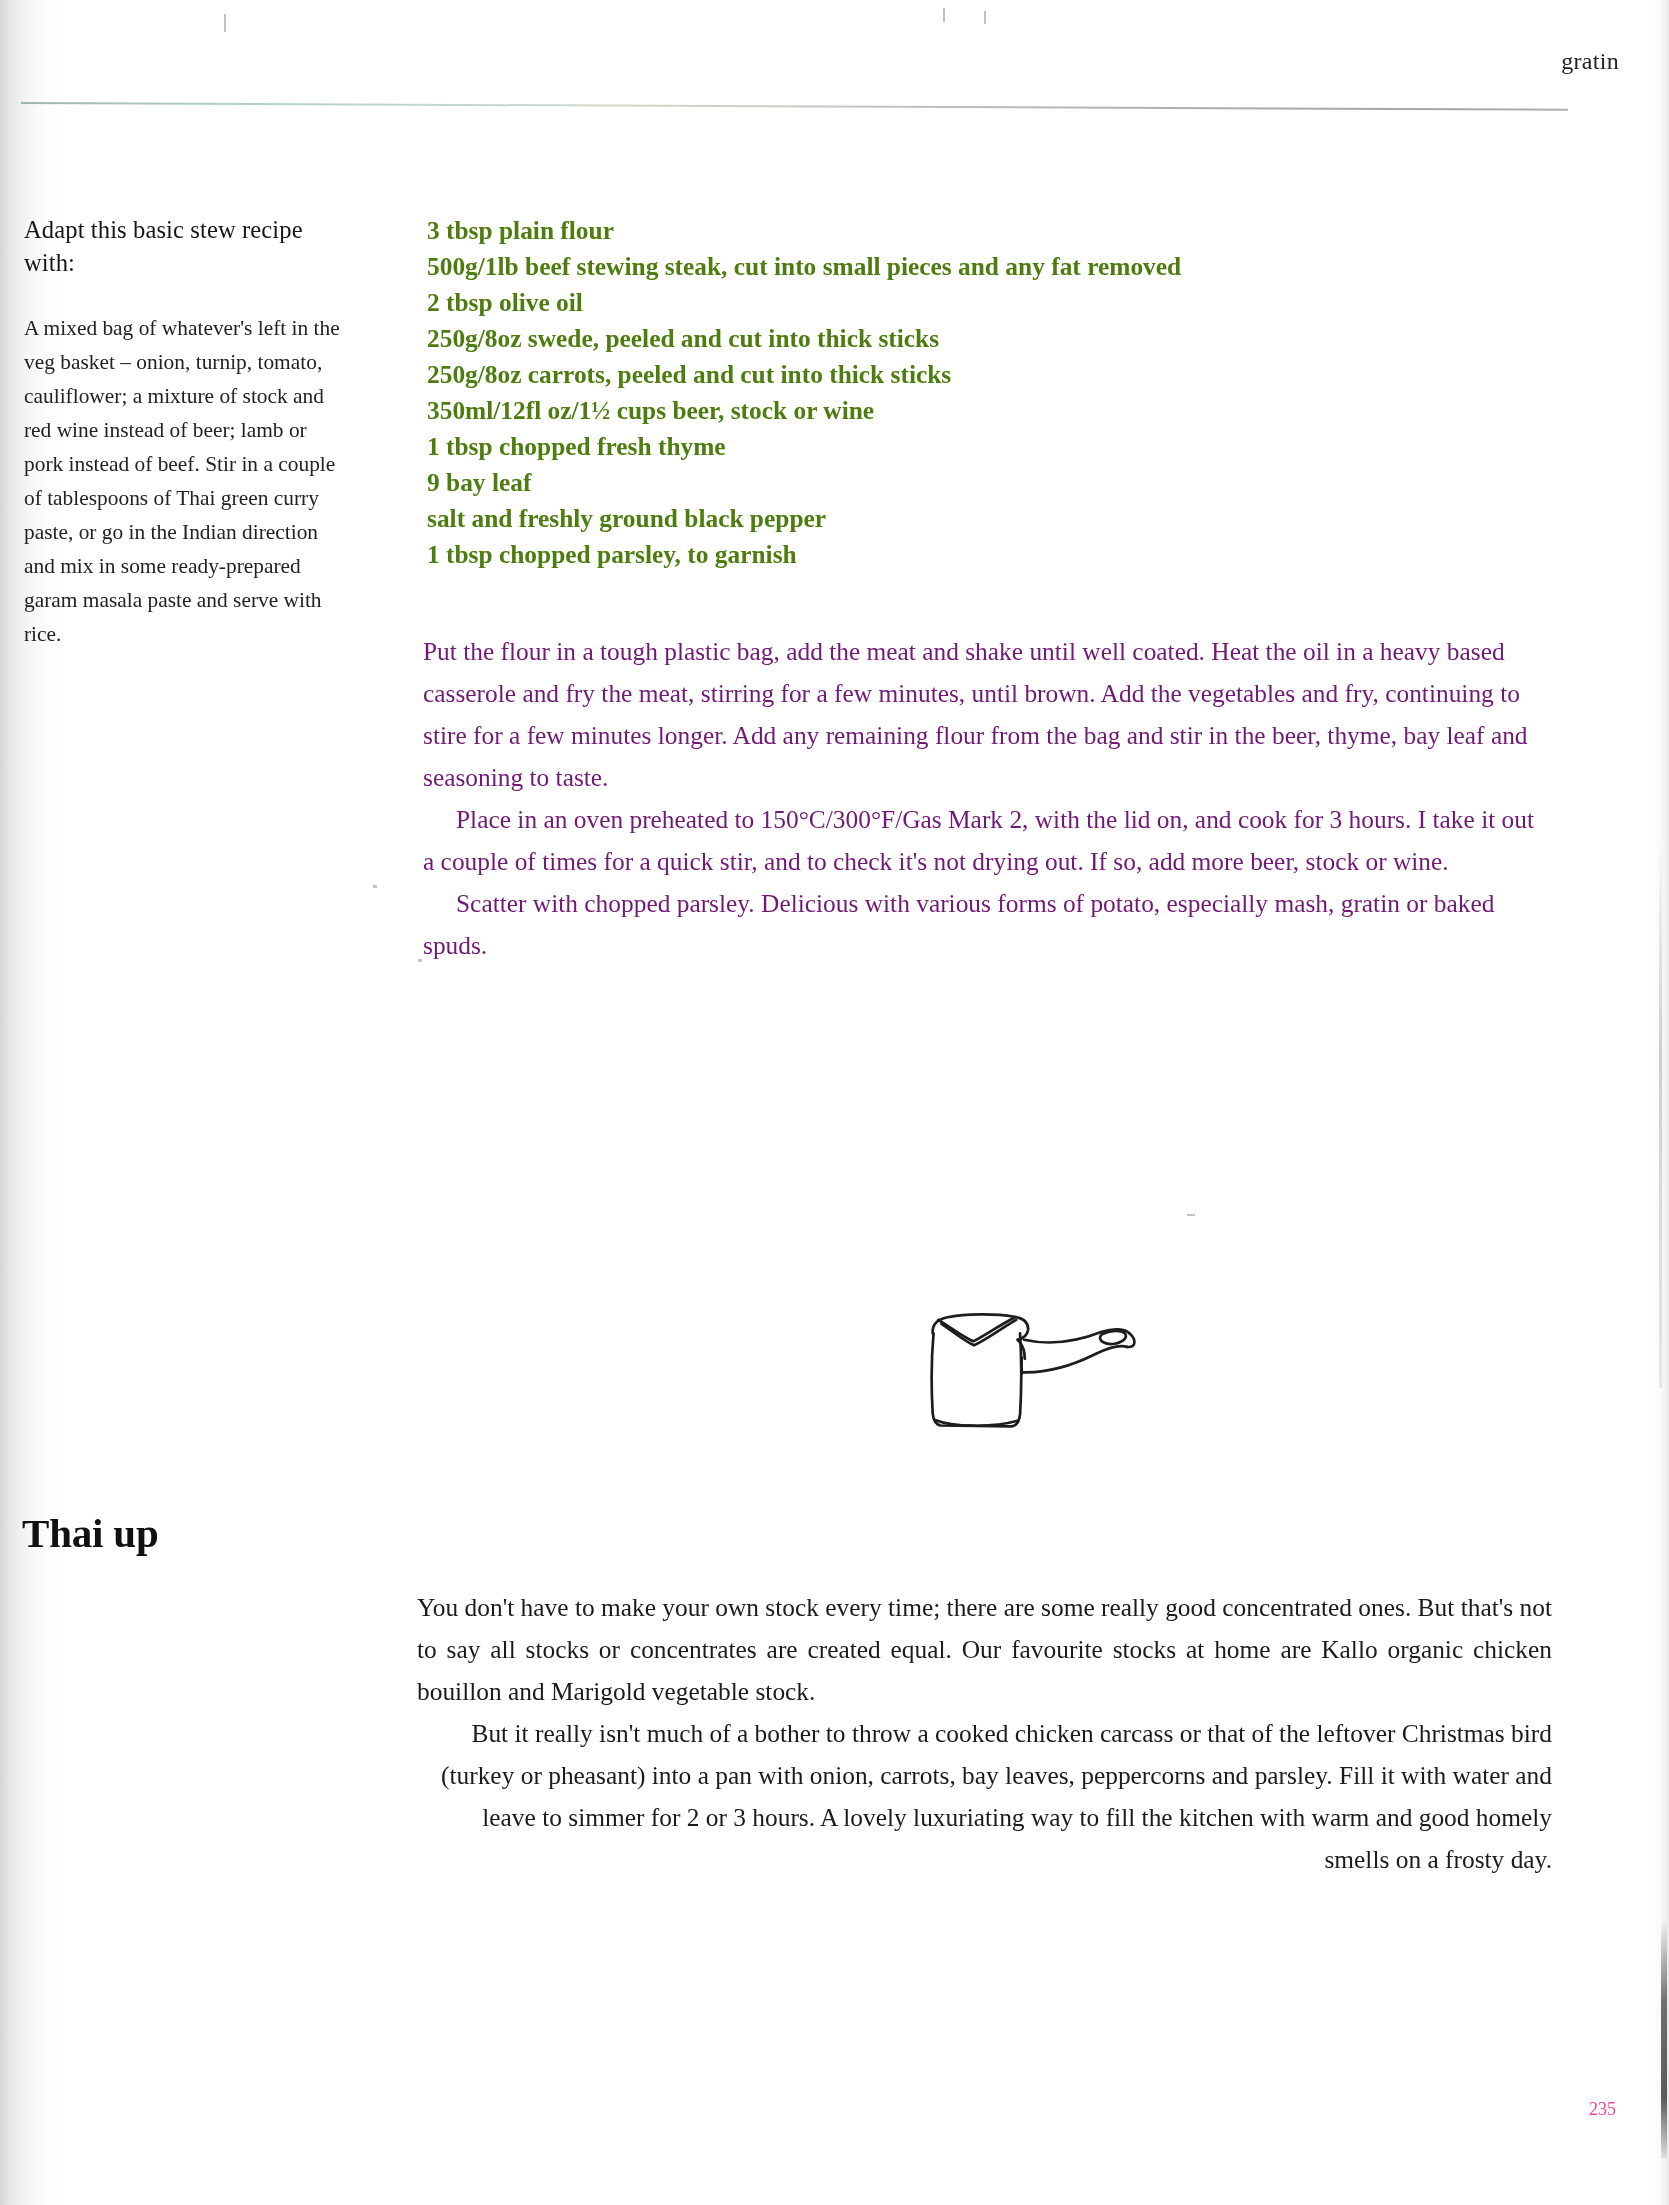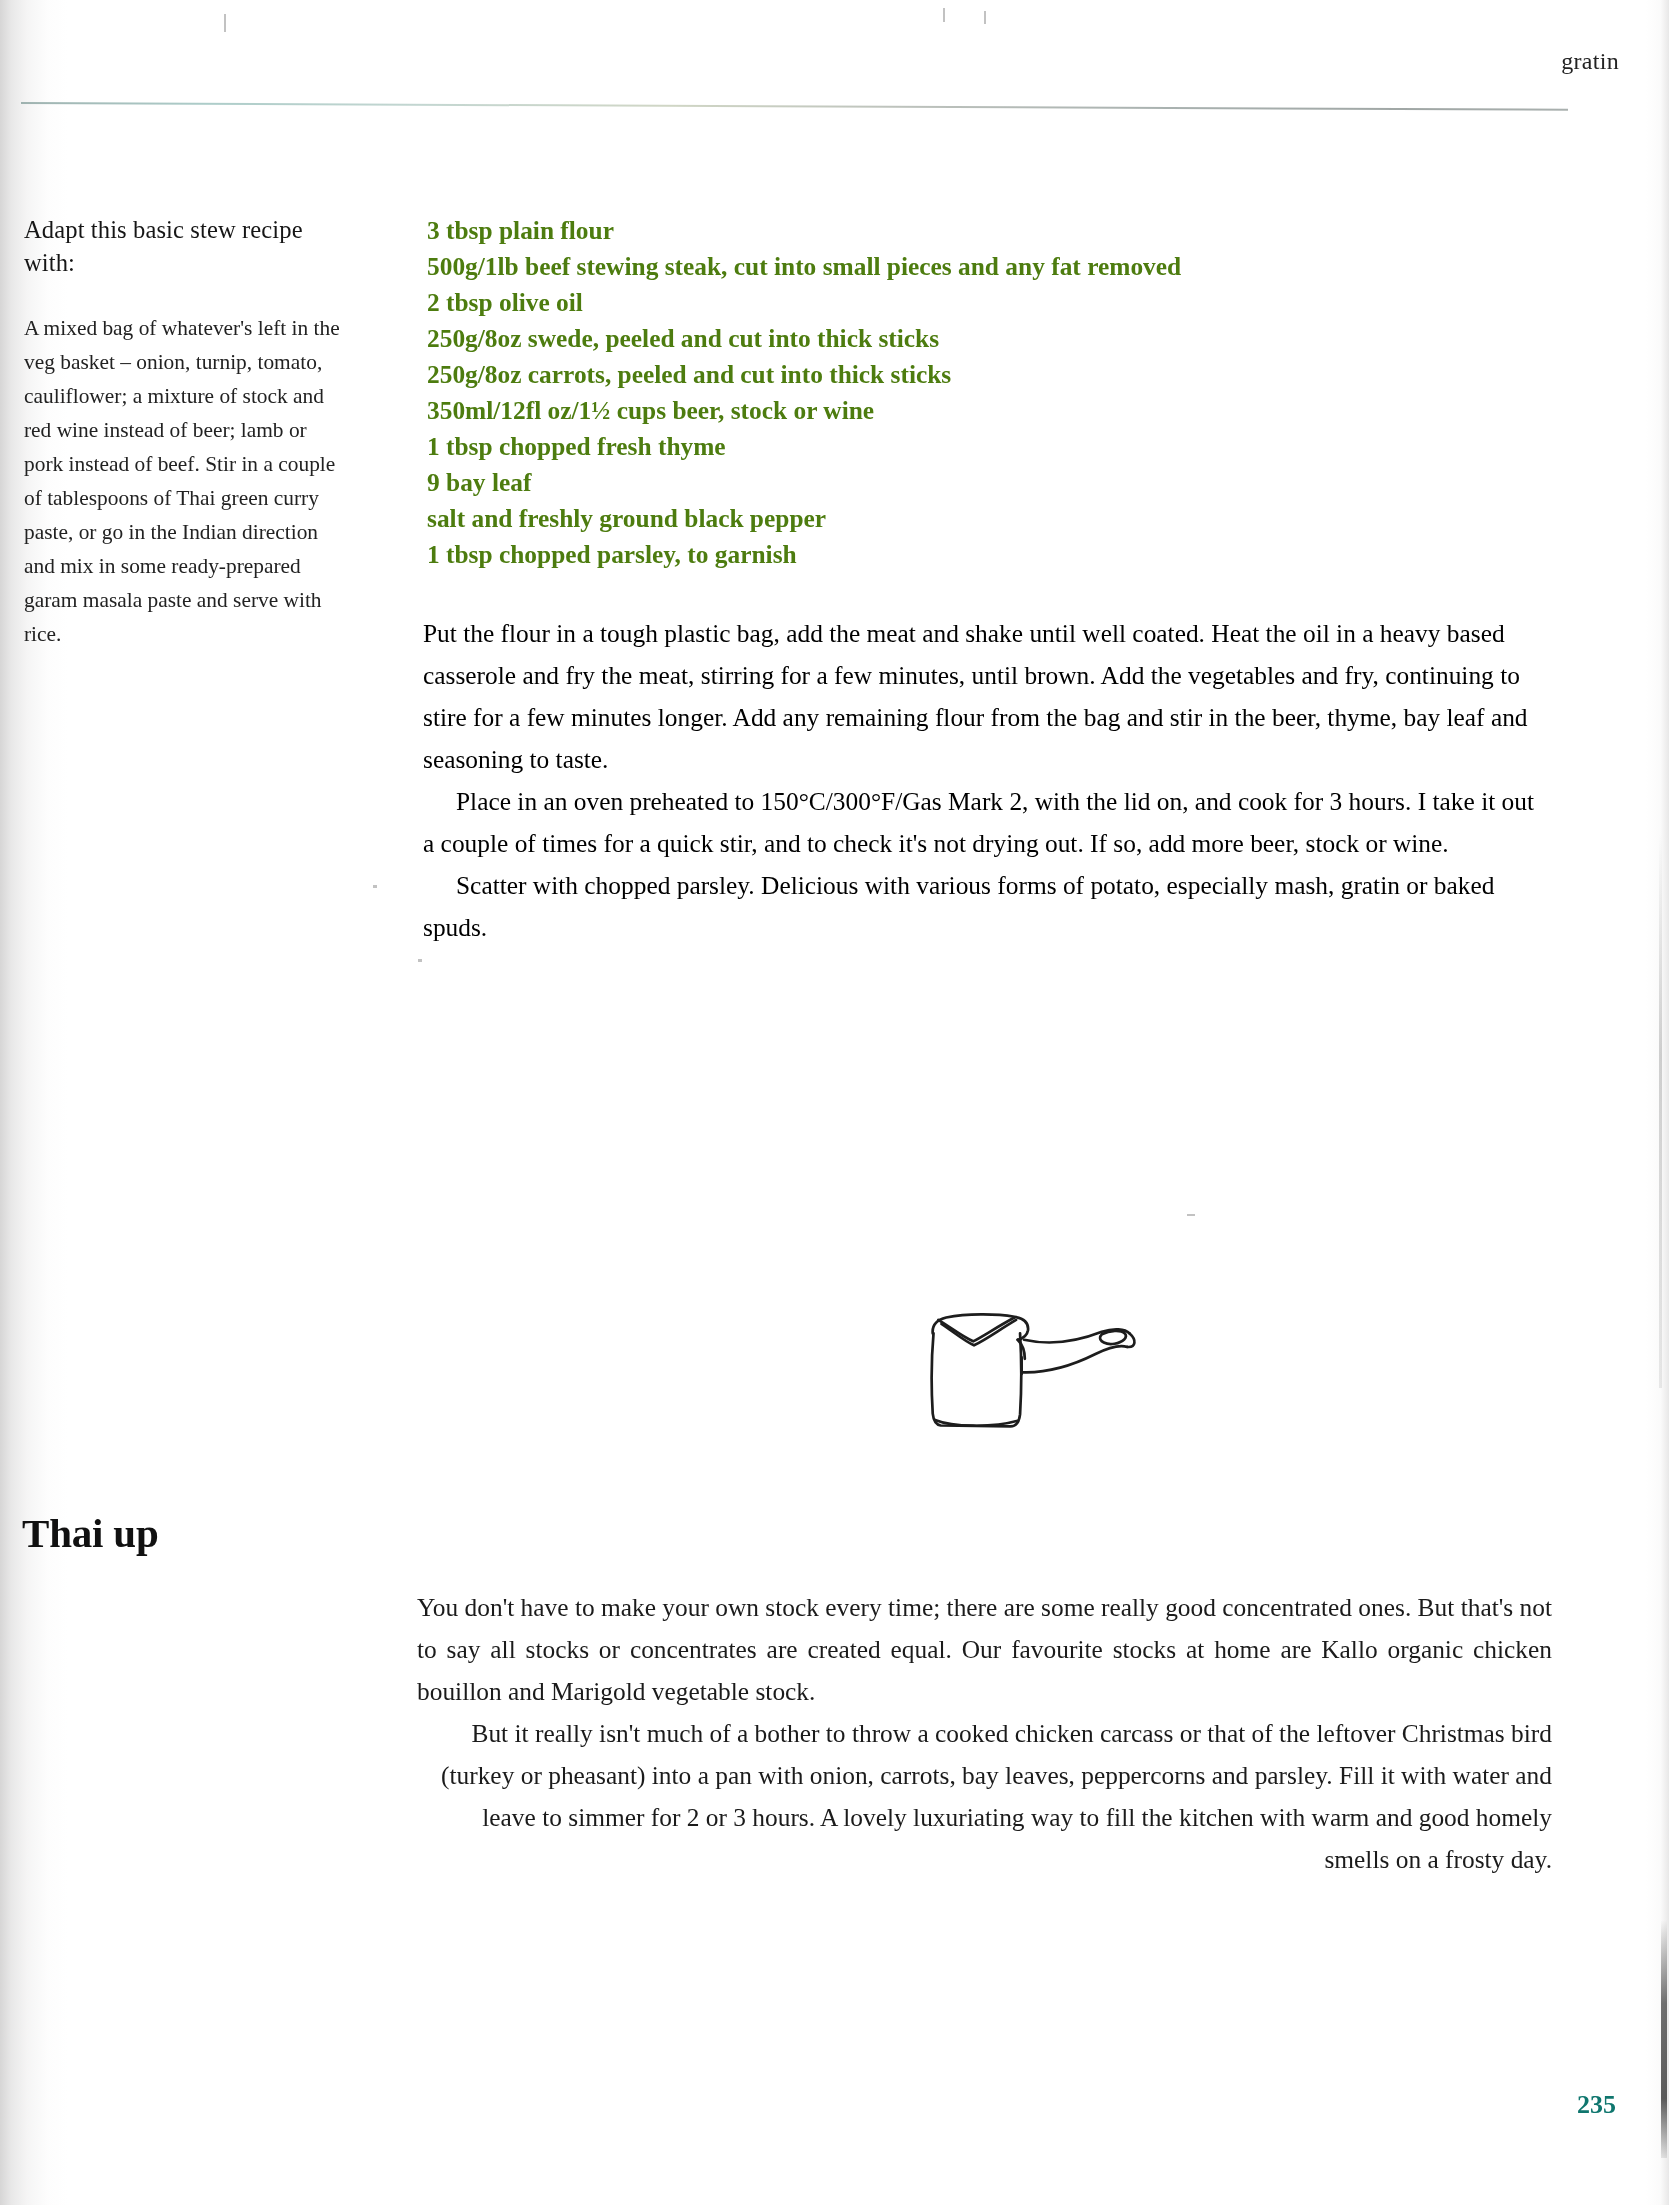--- a/index.html
+++ b/index.html
@@ -127,24 +127,24 @@
     font-weight: bold;
     font-size: 25.4px;
     line-height: 36px;
     color: #4d7c0f;
   }
   .ingredients li {
     white-space: nowrap;
   }
 
   .method {
-    margin-top: 40px;
+    margin-top: 58px;
     font-size: 25.4px;
     line-height: 42px;
-    color: #000000;
+    color: #701a75;
   }
   .method p {
     margin: 0;
     text-align: left;
   }
   .method p.indent {
     text-indent: 33px;
   }
 
   
@@ -182,23 +182,23 @@
   }
   .stock-body p { margin: 0; }
   .stock-body p.indent { text-indent: 35px; }
   .stock-body p:last-child { text-align: right; }
 
   
   .folio {
     position: absolute;
     right: 54px;
     bottom: 85px;
-    font-size: 26px;
-    font-weight: bold;
-    color: #0f766e;
+    font-size: 18px;
+    font-weight: normal;
+    color: #ec4899;
   }
 </style>
 </head>
 <body>
 
 <div class="page">
 
   <div class="gutter-shadow"></div>
   <div class="edge-shadow-right"></div>
   <div class="edge-dark-lower"></div>

